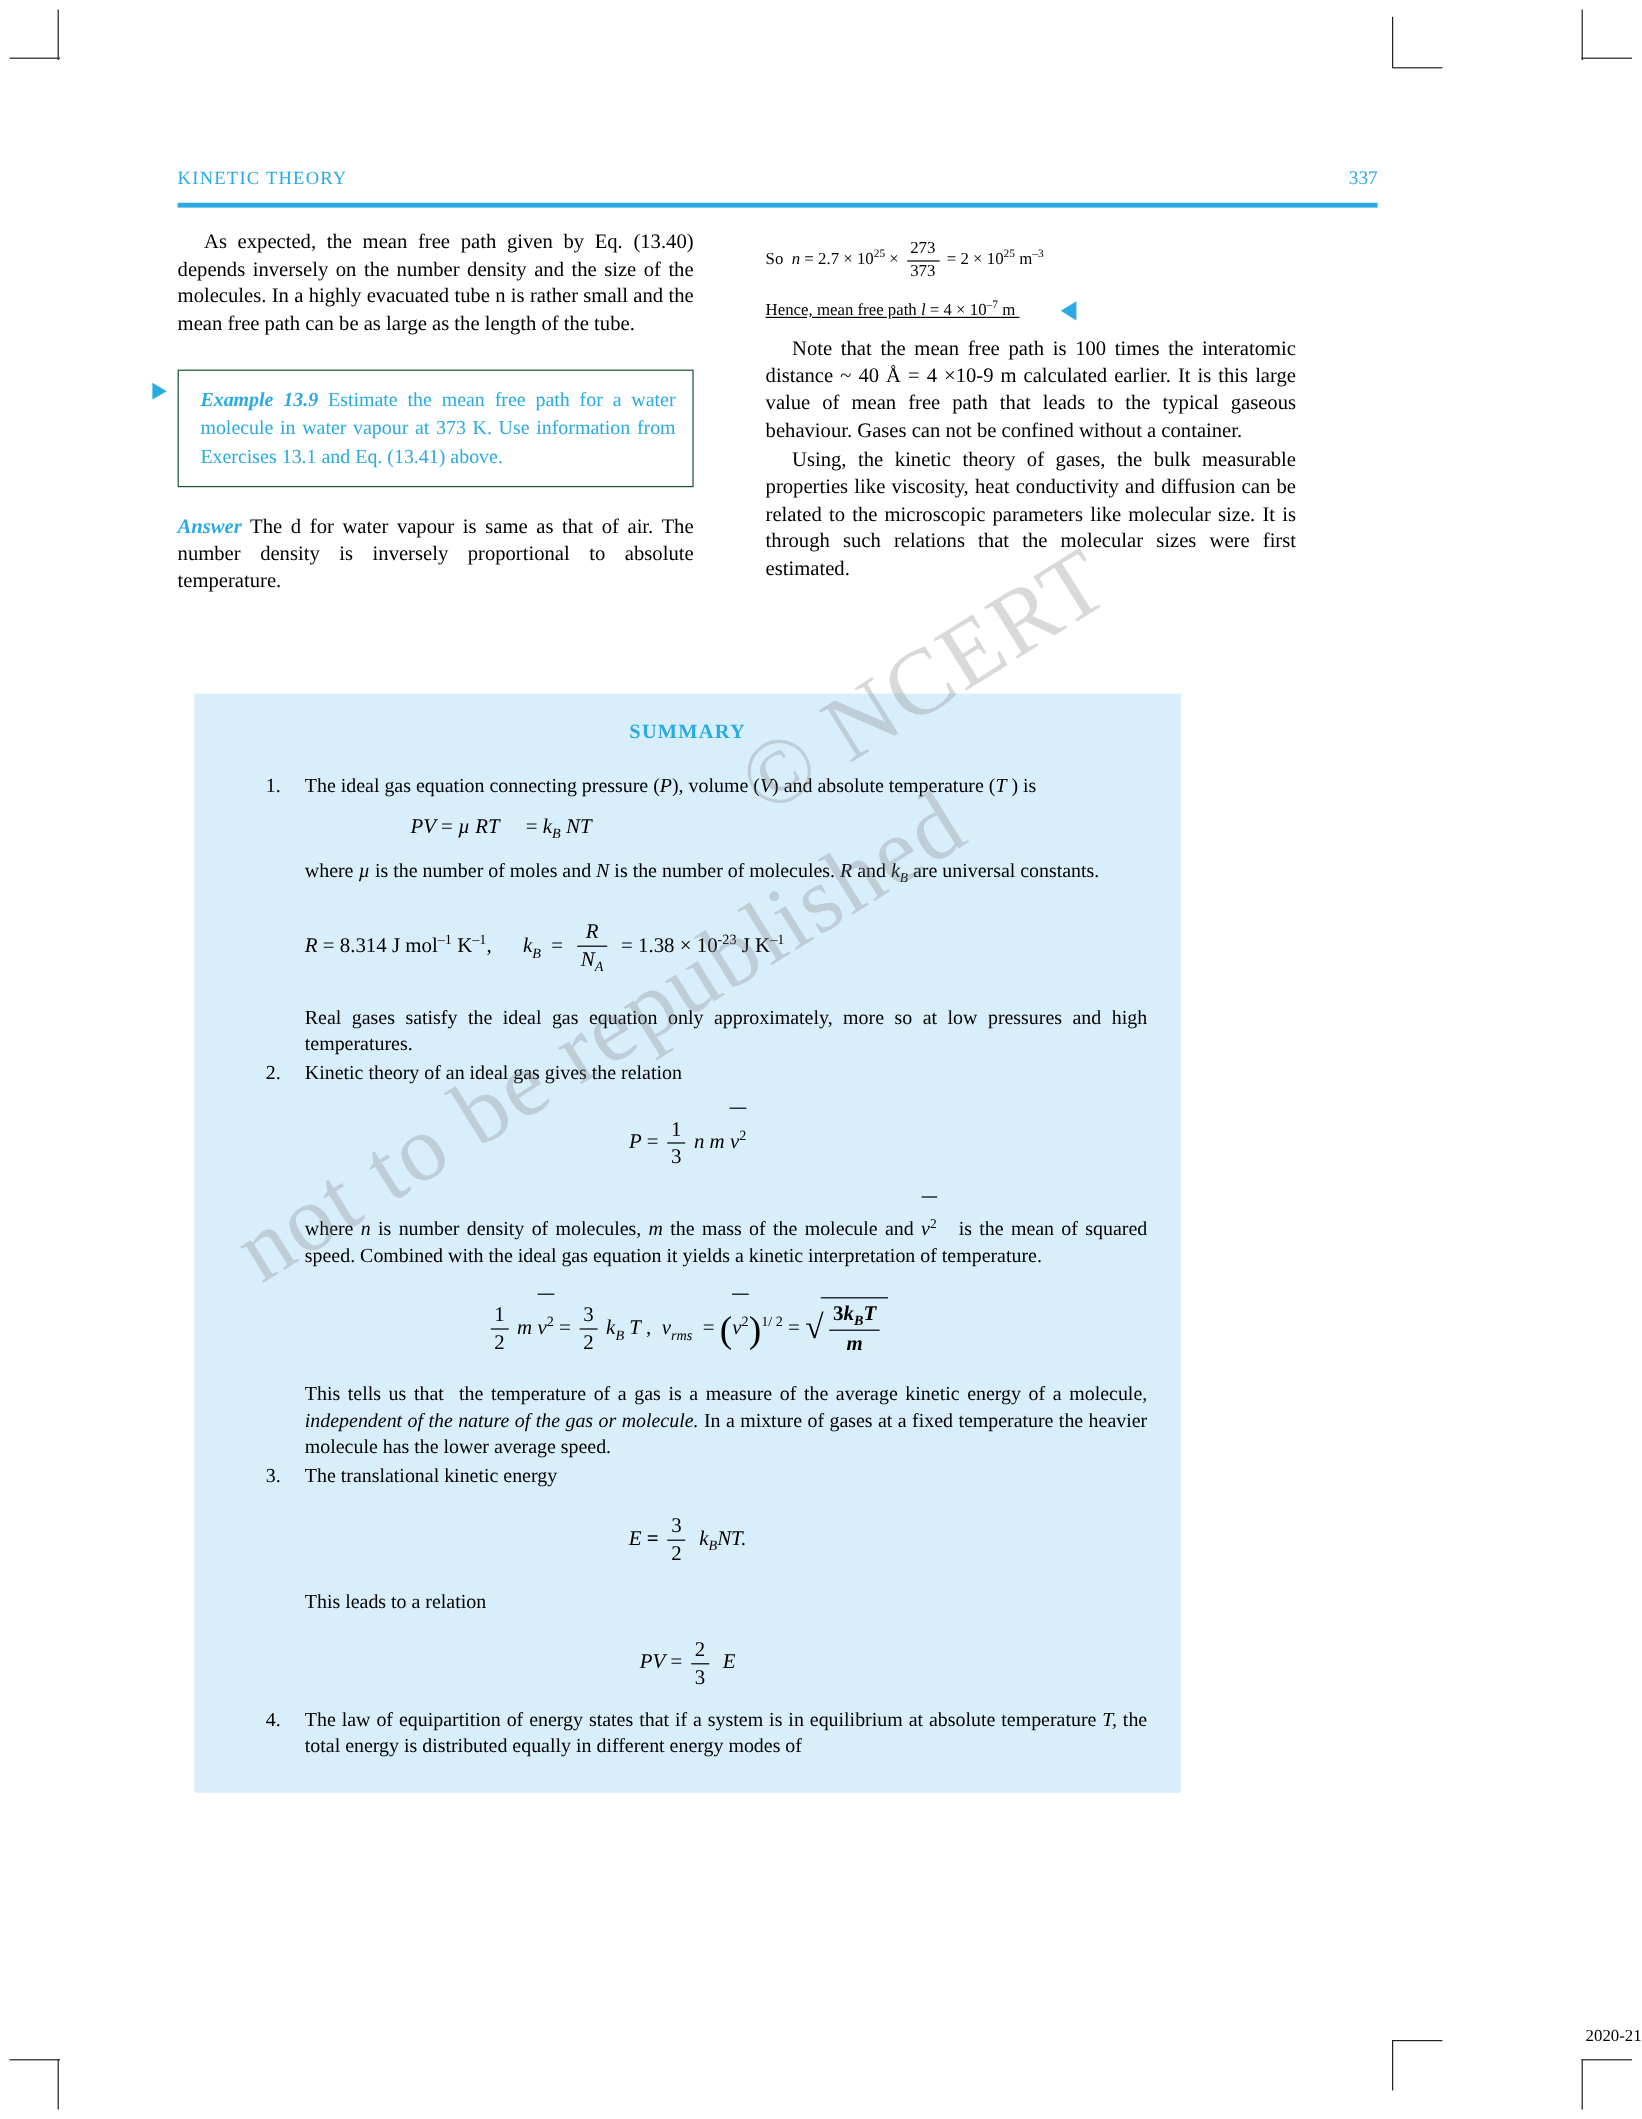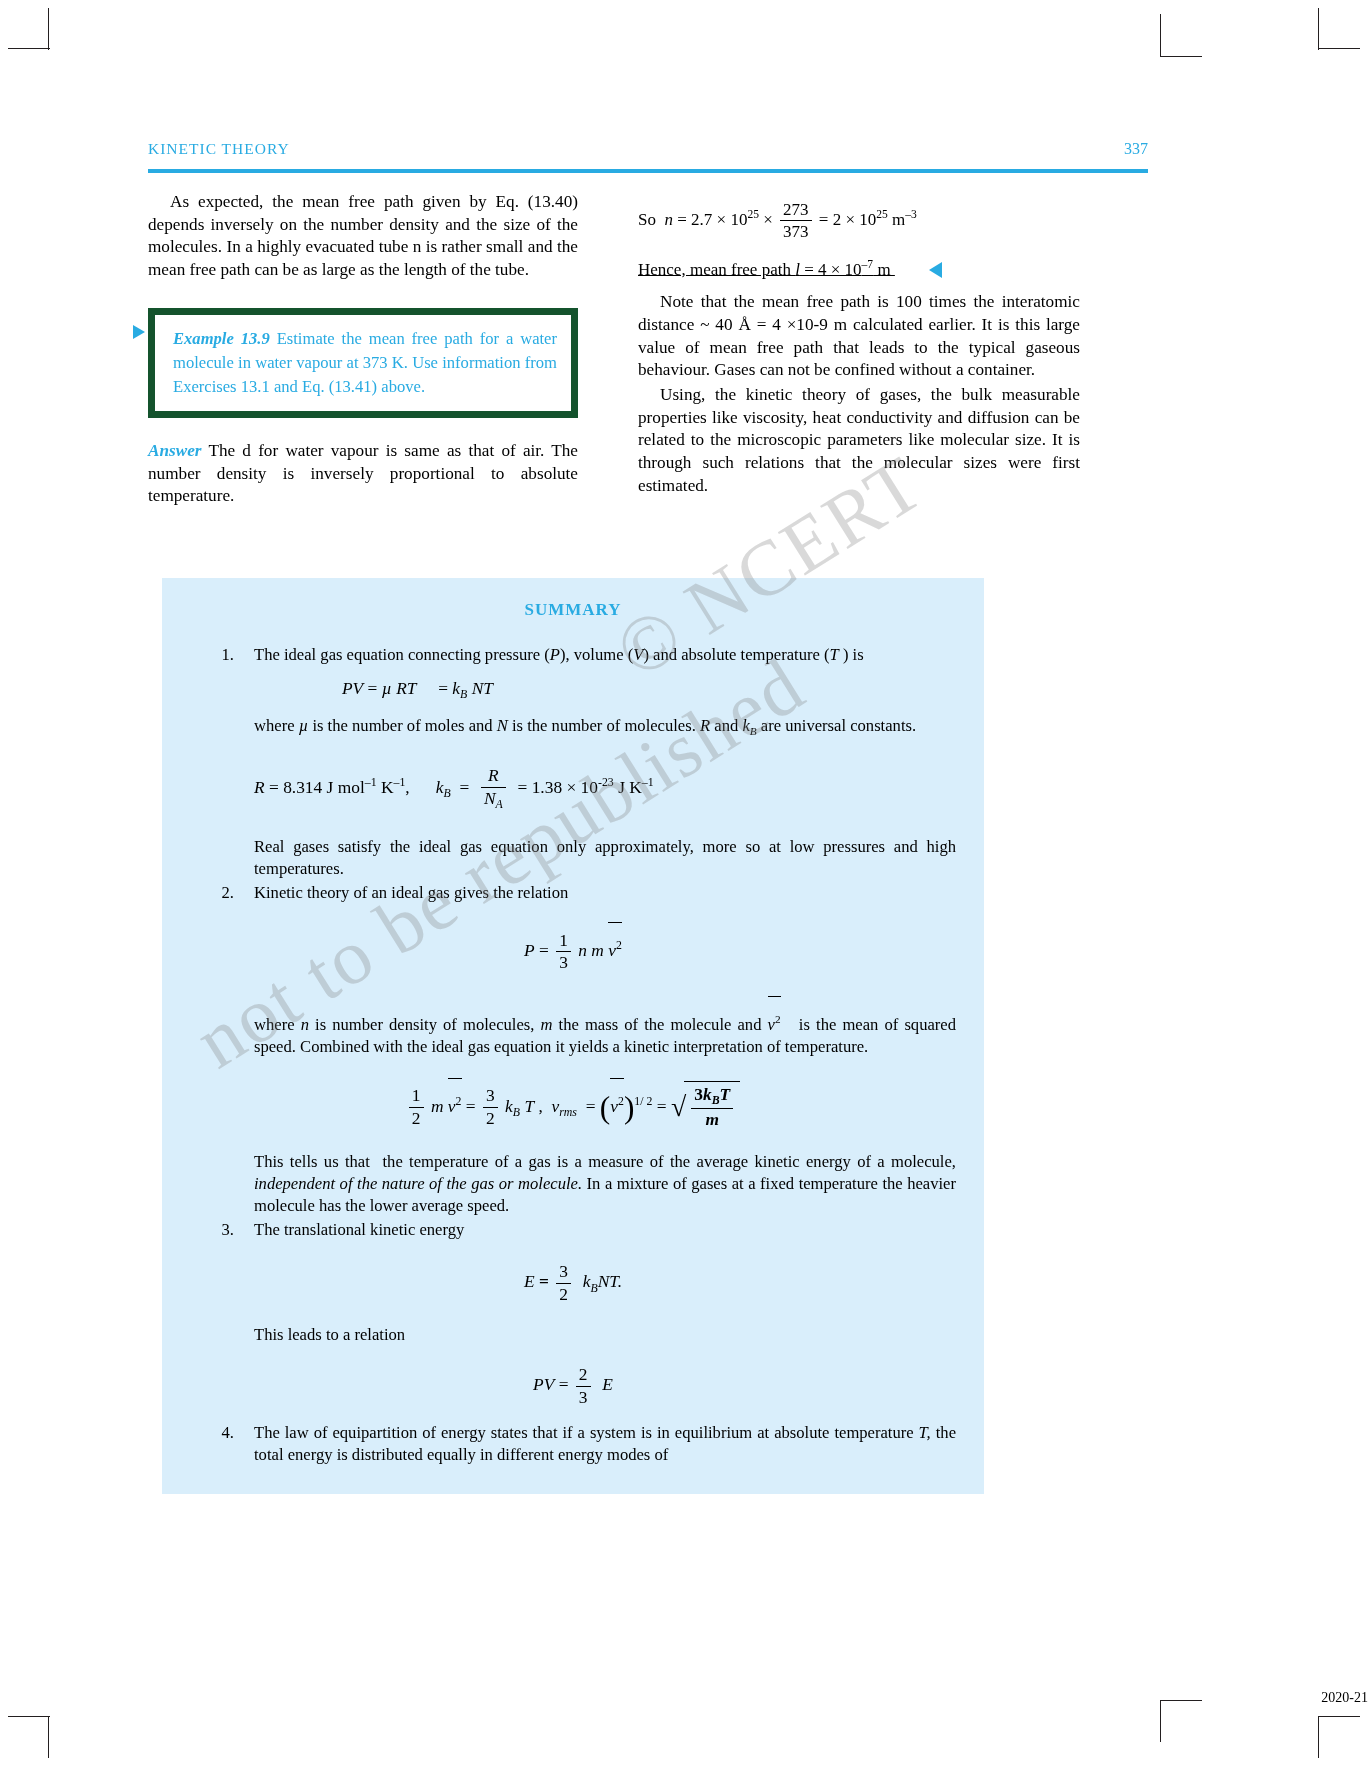--- a/index.html
+++ b/index.html
@@ -83,21 +83,21 @@
     line-height: 1.32;
     text-align: justify;
     text-indent: 22px;
   }
   p.body + p.body { margin-top: 2px; }
 
   
   .example-box {
     position: relative;
     margin-top: 26px;
-    border: 7px solid #14532d;
+    border: 1px solid #14532d;
     padding: 12px 14px 12px 18px;
     color: #29abe2;
     font-size: 16.6px;
     line-height: 1.45;
     text-align: justify;
   }
   .example-box .tri {
     position: absolute;
     left: -22px;
     top: 10px;
@@ -118,21 +118,21 @@
     text-align: justify;
   }
   .answer-block .ans-lbl {
     font-weight: bold;
     font-style: italic;
     color: #29abe2;
   }
 
   
   .mathline {
-    font-size: 17px;
+    font-size: 14px;
     line-height: 1.35;
     margin-bottom: 14px;
   }
   .frac {
     display: inline-block;
     vertical-align: middle;
     text-align: center;
     margin: 0 3px;
   }
   .frac .num { display: block; padding: 0 3px; border-bottom: 1px solid #000; line-height: 1.25; }

